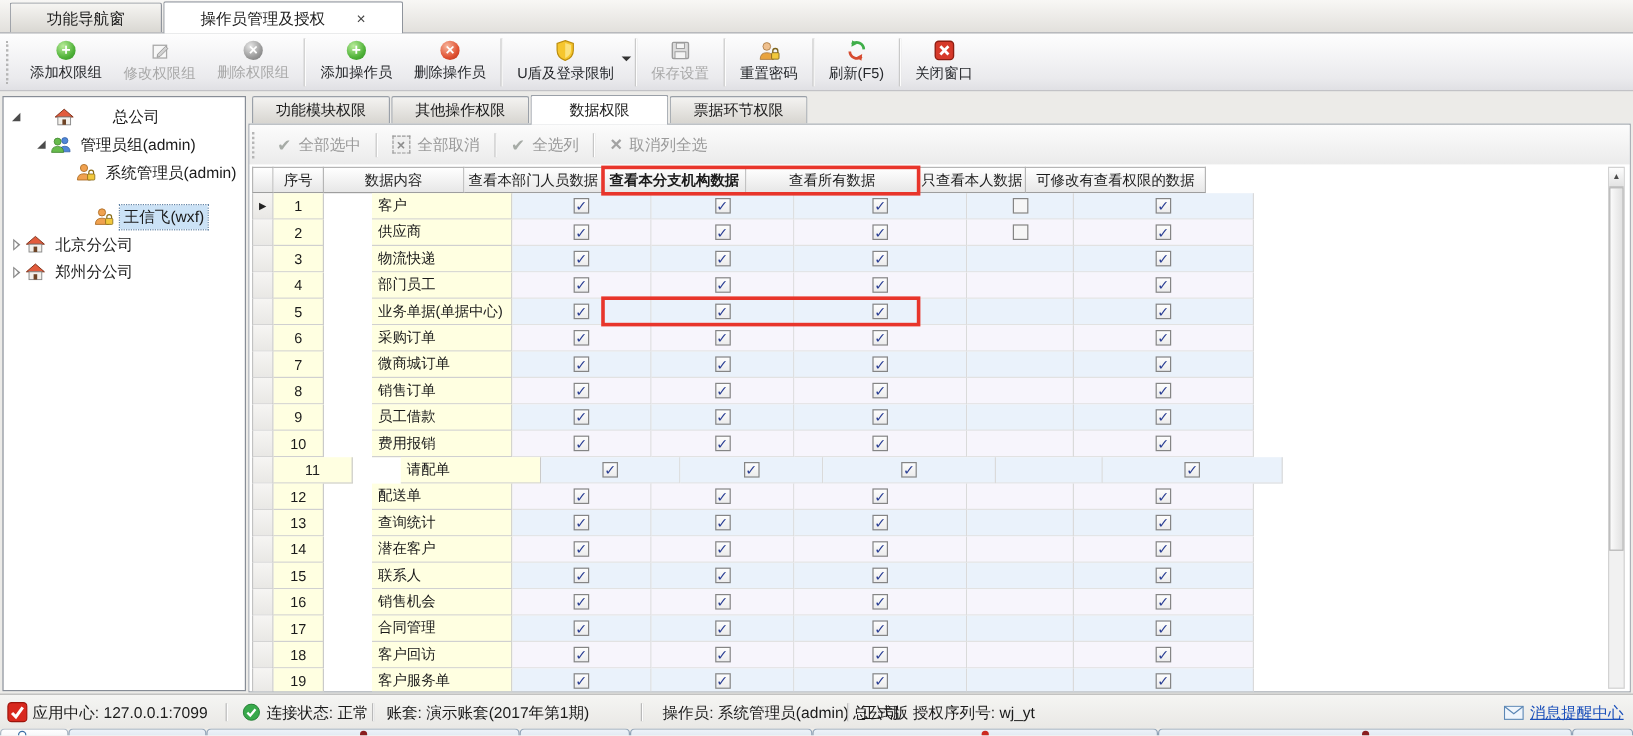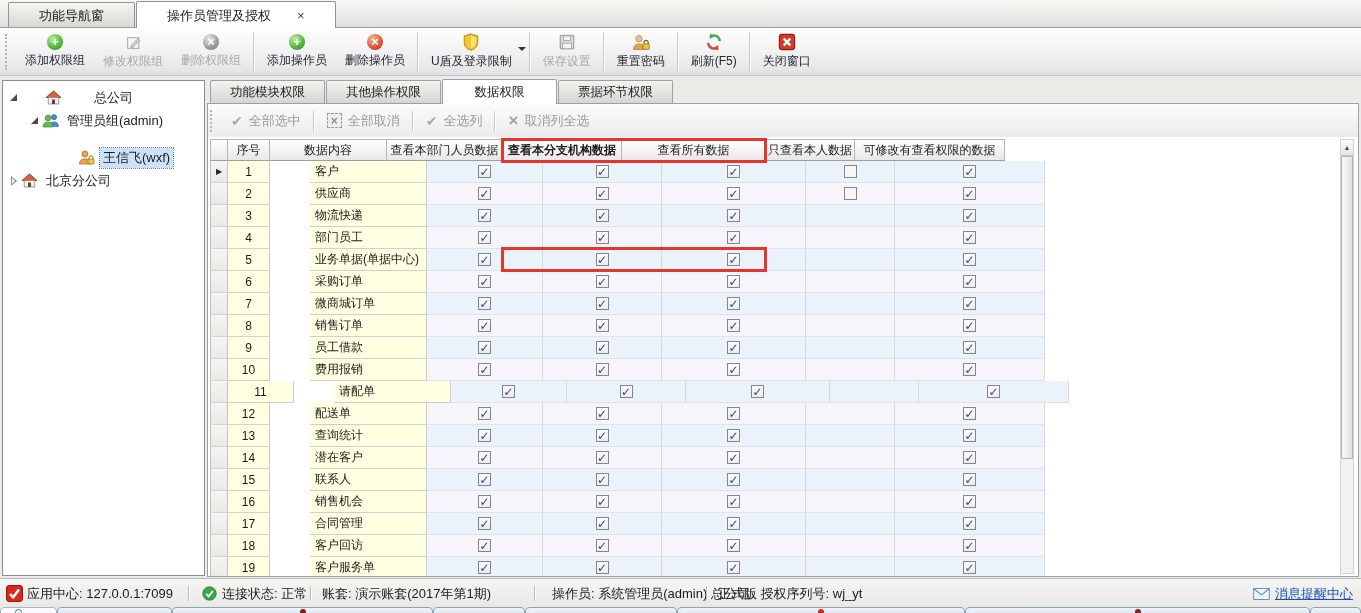--- a/index.html
+++ b/index.html
@@ -229,20 +229,34 @@
           <svg width="18" height="15" viewBox="0 0 18 15">
             <circle cx="12" cy="4.2" r="2.6" fill="#4f86d8" stroke="#2c5aa0" stroke-width="0.6"></circle>
             <path d="M7.6 13.5 q0-4.6 4.4-4.6 q4.4 0 4.4 4.6 z" fill="#4f86d8" stroke="#2c5aa0" stroke-width="0.6"></path>
             <circle cx="6" cy="5" r="2.9" fill="#67bb4d" stroke="#3b7c2a" stroke-width="0.6"></circle>
             <path d="M1 14 q0-5 5-5 q5 0 5 5 z" fill="#67bb4d" stroke="#3b7c2a" stroke-width="0.6"></path>
           </svg>
         </span>
       </span>
       <span class="tree-label">管理员组(admin)</span>
     </div>
+    <div class="tree-row" style="padding-left: 46px;">
+      <span class="exp"></span>
+      <span class="tree-icon">
+        <span class="svgic">
+          <svg width="17" height="15" viewBox="0 0 17 15">
+            <circle cx="7" cy="4" r="3" fill="#f0a14f" stroke="#a96a22" stroke-width="0.7"></circle>
+            <path d="M1.5 14 q0-5.2 5.5-5.2 q5.5 0 5.5 5.2 z" fill="#f0a14f" stroke="#a96a22" stroke-width="0.7"></path>
+            <path d="M11 9.2 v-1.4 a2 2 0 0 1 4 0 v1.4" fill="none" stroke="#8a6d1a" stroke-width="1"></path>
+            <rect x="10" y="9" width="6" height="5" rx="0.8" fill="#f2c83c" stroke="#8a6d1a" stroke-width="0.7"></rect>
+          </svg>
+        </span>
+      </span>
+      <span class="tree-label">系统管理员(admin)</span>
+    </div>
     <div class="tree-row" style="padding-left: 61px; margin-top: 14px;">
       <span class="exp"></span>
       <span class="tree-icon">
         <span class="svgic">
           <svg width="17" height="15" viewBox="0 0 17 15">
             <circle cx="7" cy="4" r="3" fill="#f0a14f" stroke="#a96a22" stroke-width="0.7"></circle>
             <path d="M1.5 14 q0-5.2 5.5-5.2 q5.5 0 5.5 5.2 z" fill="#f0a14f" stroke="#a96a22" stroke-width="0.7"></path>
             <path d="M11 9.2 v-1.4 a2 2 0 0 1 4 0 v1.4" fill="none" stroke="#8a6d1a" stroke-width="1"></path>
             <rect x="10" y="9" width="6" height="5" rx="0.8" fill="#f2c83c" stroke="#8a6d1a" stroke-width="0.7"></rect>
           </svg>
@@ -257,20 +271,35 @@
       <span class="tree-icon">
         <span class="svgic">
           <svg width="17" height="15" viewBox="0 0 17 15">
             <polygon points="8.5,1 16,7.5 1,7.5" fill="#e25b3c" stroke="#7c3018" stroke-width="0.8"></polygon>
             <rect x="3.2" y="7.5" width="10.6" height="6.5" fill="#f3f1ec" stroke="#8b8b8b" stroke-width="0.8"></rect>
             <rect x="7" y="9.5" width="3" height="4.5" fill="#6e4426"></rect>
           </svg>
         </span>
       </span>
       <span class="tree-label">北京分公司</span>
+    </div>
+    <div class="tree-row" style="padding-left: 4px;">
+      <span class="exp">
+        <span class="exp-collapsed"></span>
+      </span>
+      <span class="tree-icon">
+        <span class="svgic">
+          <svg width="17" height="15" viewBox="0 0 17 15">
+            <polygon points="8.5,1 16,7.5 1,7.5" fill="#e25b3c" stroke="#7c3018" stroke-width="0.8"></polygon>
+            <rect x="3.2" y="7.5" width="10.6" height="6.5" fill="#f3f1ec" stroke="#8b8b8b" stroke-width="0.8"></rect>
+            <rect x="7" y="9.5" width="3" height="4.5" fill="#6e4426"></rect>
+          </svg>
+        </span>
+      </span>
+      <span class="tree-label">郑州分公司</span>
     </div>
   </div>
 
 <div id="main-panel">
   <div id="perm-tabs">
       <div class="ptab">功能模块权限</div>
       <div class="ptab">其他操作权限</div>
       <div class="ptab active">数据权限</div>
       <div class="ptab">票据环节权限</div>
     </div>

